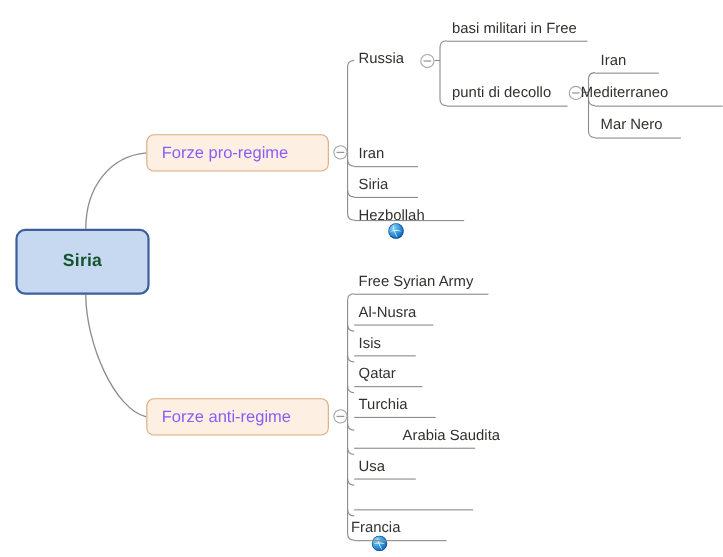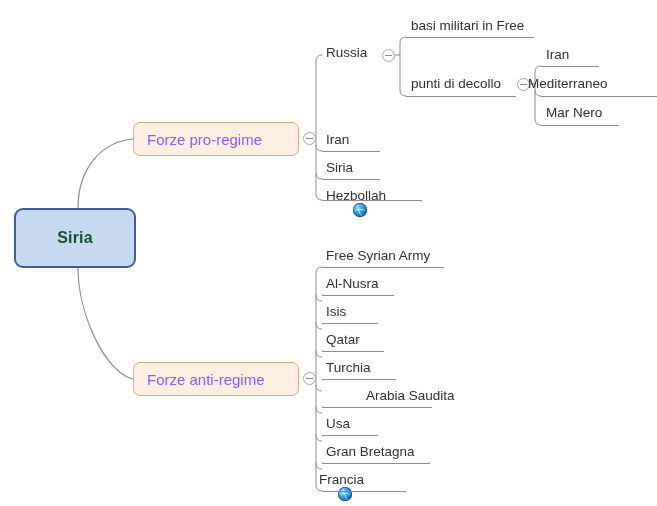--- a/index.html
+++ b/index.html
@@ -267,23 +267,20 @@
   <div class="topic" style="left:326px; top:388px;margin-left:40px;">
     <span class="txt">Arabia Saudita</span>
   </div>
   <div class="underline" style="left:322px; top:407px; width:110px;"></div>
 
   <div class="topic" style="left:326px; top:416px;">
     <span class="txt">Usa</span>
   </div>
   <div class="underline" style="left:322px; top:435px; width:56px;"></div>
 
-  <div class="topic" style="left:326px; top:444px;">
-    <span class="txt">Gran Bretagna</span>
-  </div>
   <div class="underline" style="left:322px; top:463px; width:108px;"></div>
 
   <div class="topic" style="left:319px; top:472px;flex-direction:column;">
     <span class="txt">Francia</span>
     <span class="globe-icon"></span>
   </div>
   <div class="underline" style="left:322px; top:491px; width:84px;"></div>
 
 </div>
 

